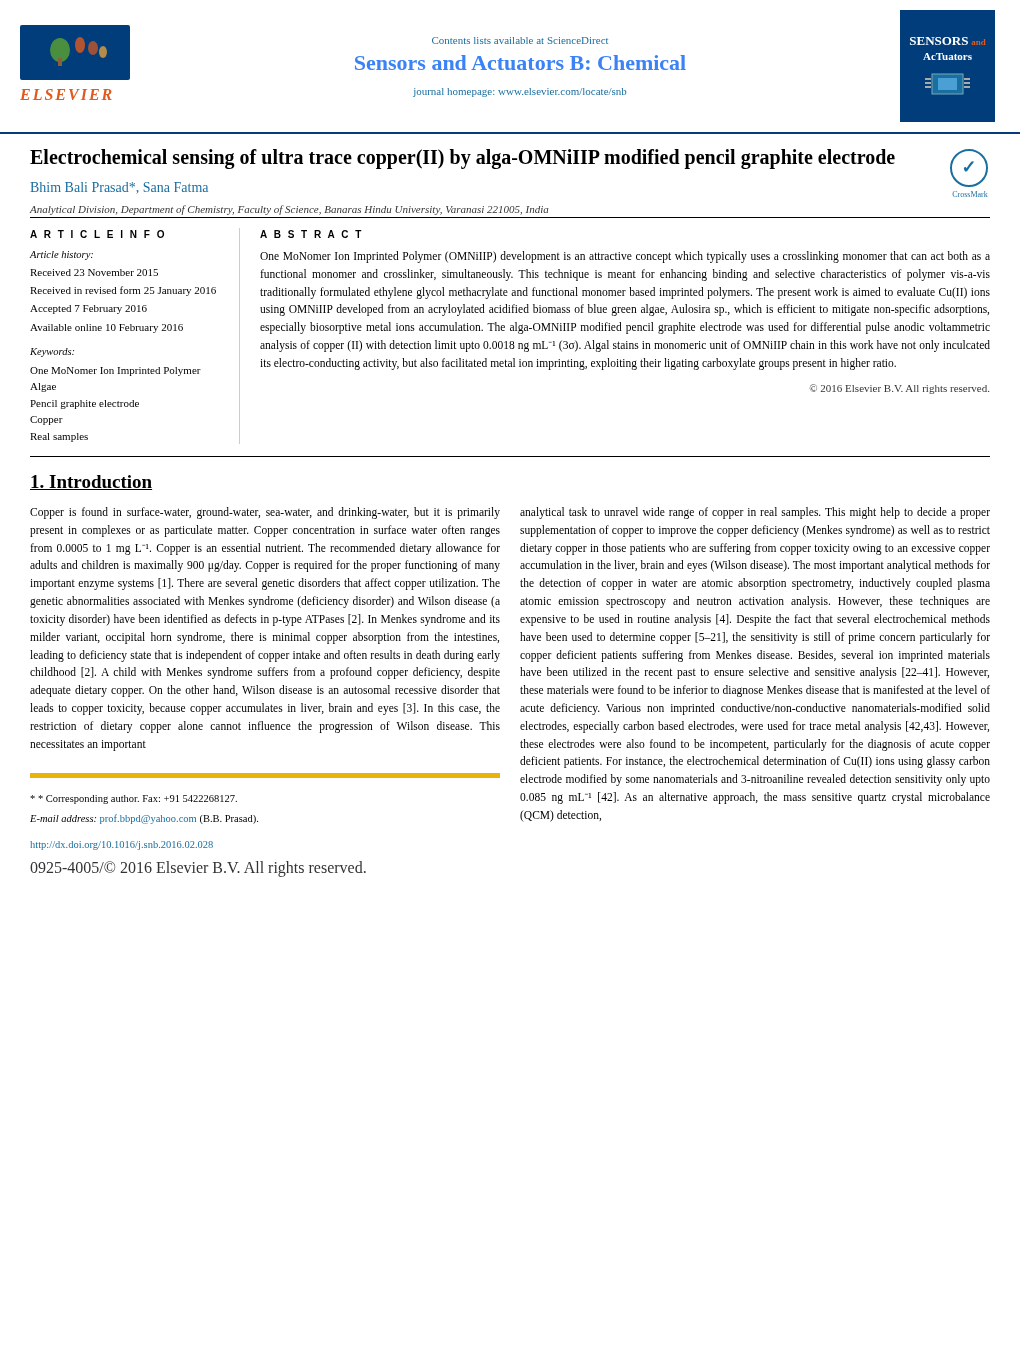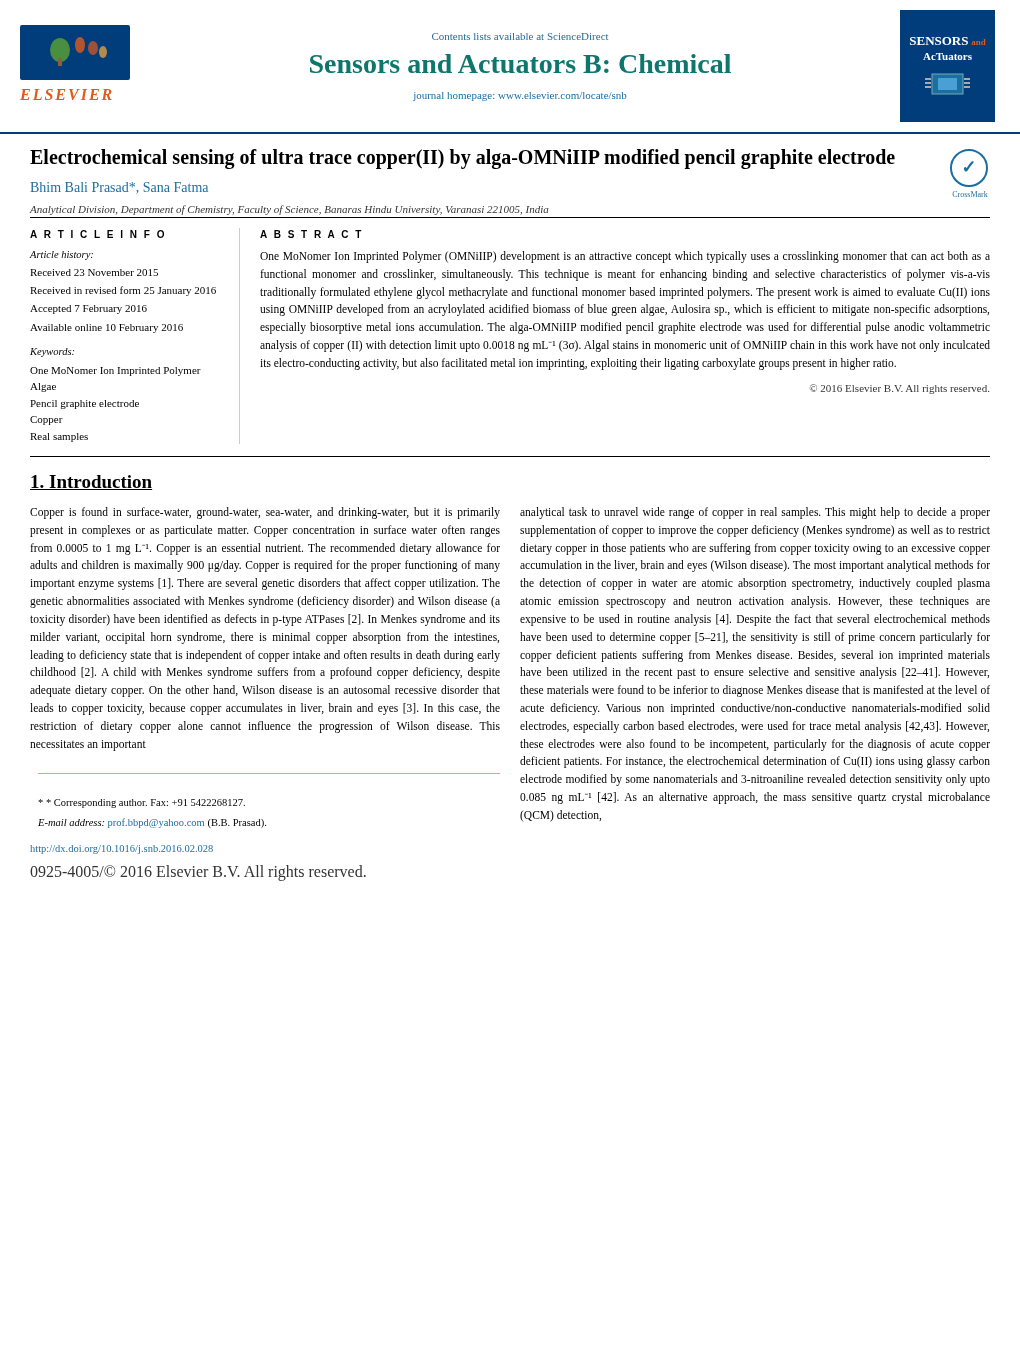--- a/index.html
+++ b/index.html
@@ -63,23 +63,23 @@
       flex: 1;
       text-align: center;
       padding: 0 20px;
     }
     .contents-line {
       font-size: 11px;
       color: #666;
     }
     .contents-line span { color: #1a6ea0; }
     .journal-title-main {
-      font-size: 28px;
-      font-weight: bold;
-      color: #0f766e;
+      font-size: 22px;
+      font-weight: bold;
+      color: #3b82f6;
       margin-bottom: 5px;
     }
     .journal-homepage {
       font-size: 11px;
       color: #666;
     }
     .journal-homepage span { color: #1a6ea0; }
     .journal-header-right {
       width: 100px;
     }
@@ -236,24 +236,23 @@
       font-weight: bold;
       margin-bottom: 8px;
       text-decoration: underline;
     }
     .body-para {
       margin-bottom: 8px;
       text-indent: 0;
     }
     .footnote-area {
       margin-top: 20px;
-      border-top: 1px solid #eab308;
-      padding-top: 21px;
+      border-top: 5px solid #eab308;
+      padding-top: 13px;
       font-size: 10.5px;
-      margin-left: 8px;
     }
     .footnote-line {
       margin-bottom: 3px;
     }
     .italic { font-style: italic; }
   </style>
 </head>
 <body>
 
 <div class="page">

